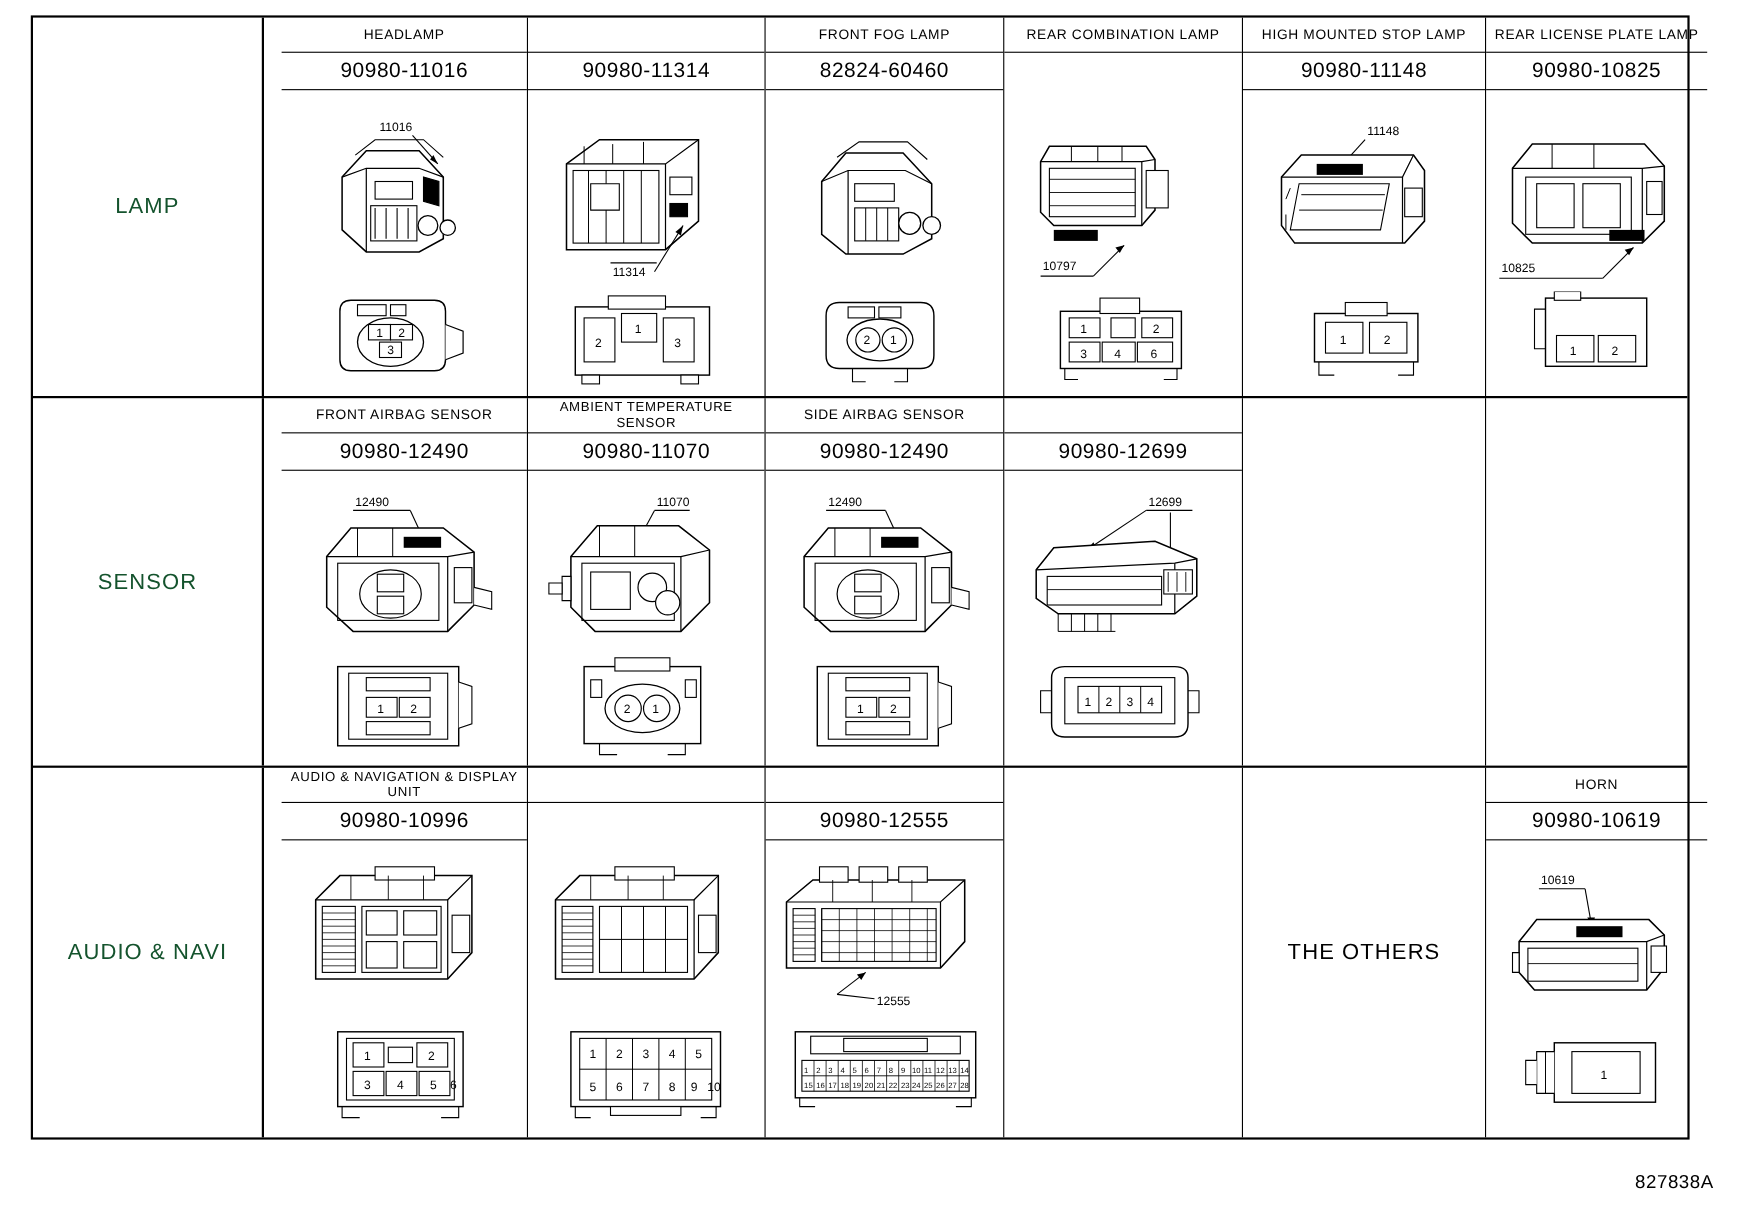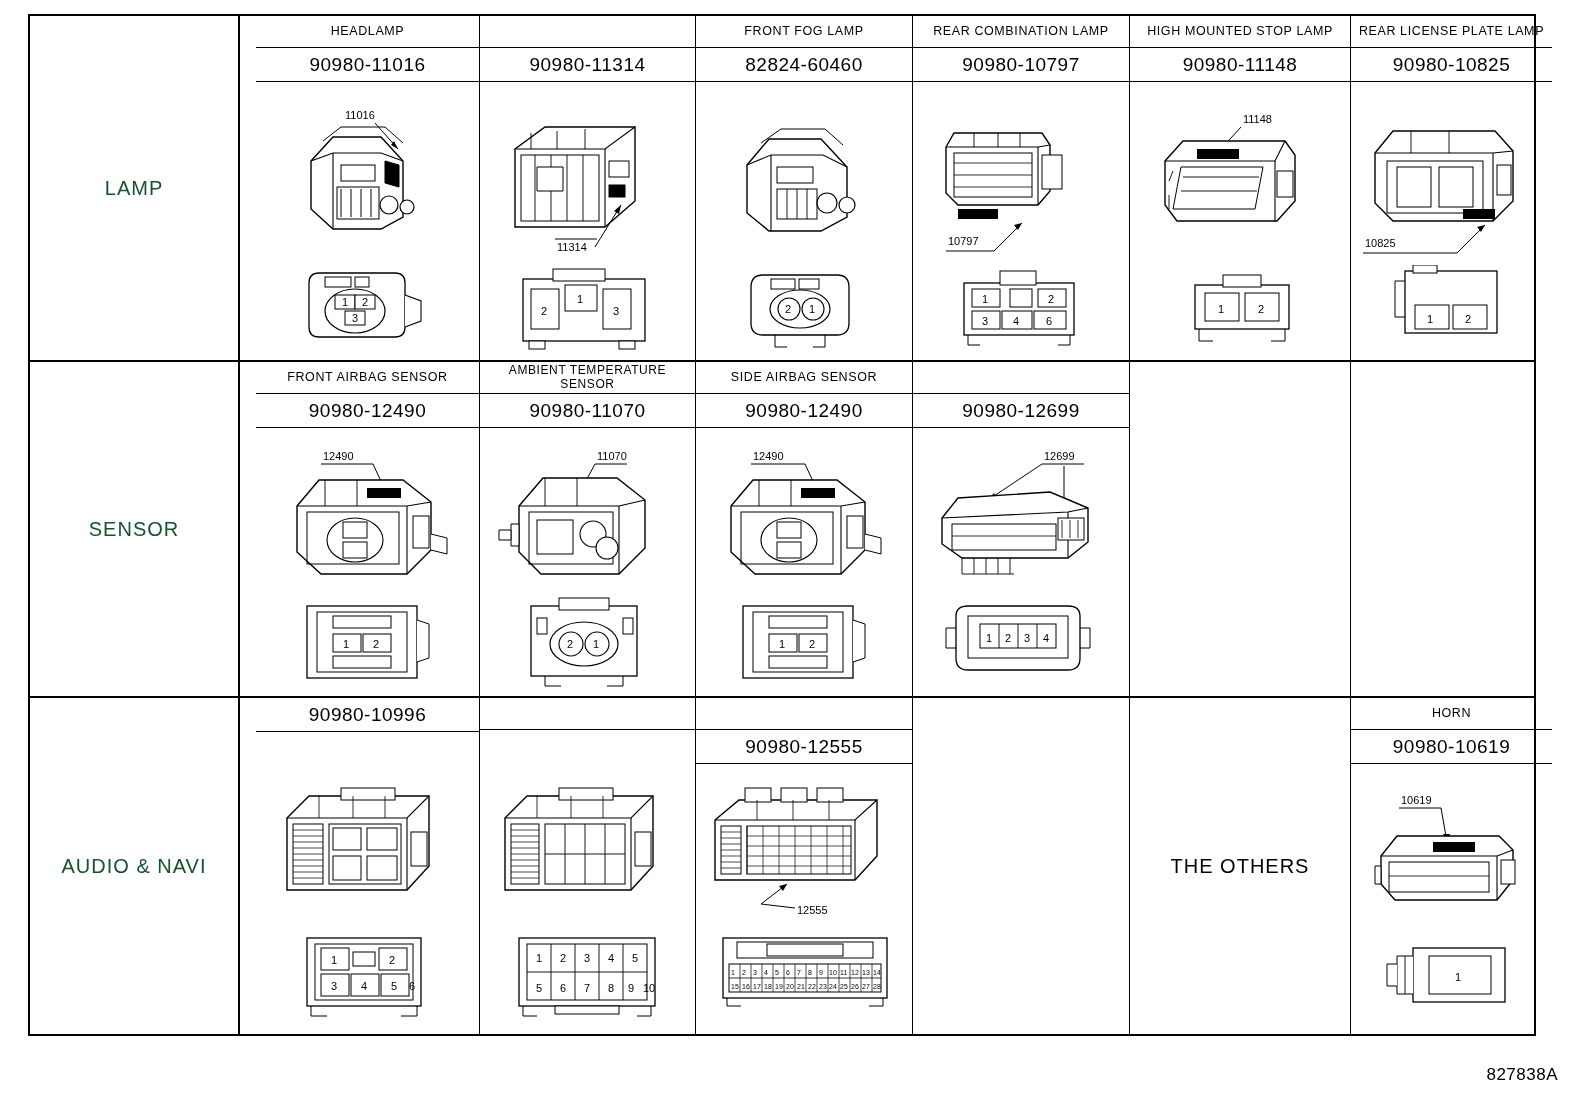--- a/index.html
+++ b/index.html
@@ -251,21 +251,20 @@
             <circle cx="112" cy="44" r="11" fill="#fff" stroke="#000" stroke-width="1.1"></circle>
             <text class="pin-text" x="84" y="48">2</text>
             <text class="pin-text" x="108" y="48">1</text>
             <path d="M74 70 L74 82 L86 82 M124 70 L124 82 L112 82" fill="none" stroke="#000" stroke-width="1"></path>
           </svg>
         </div>
       </div>
 
       <div class="col col-w4">
         <div class="hdr-title">REAR COMBINATION LAMP</div>
-        <div class="part-no">90980-10797</div>
         <div class="cell-body">
           <svg width="206" height="160" viewBox="0 0 206 160">
             <path d="M28 42 L36 28 L124 28 L132 40 L132 86 L120 100 L40 100 L28 88 Z" fill="#fff" stroke="#000" stroke-width="1.4"></path>
             <path d="M28 42 L120 42 L132 40" fill="none" stroke="#000" stroke-width="1.1"></path>
             <path d="M120 42 L120 100" fill="none" stroke="#000" stroke-width="1.1"></path>
             <rect x="36" y="48" width="78" height="44" fill="none" stroke="#000" stroke-width="1"></rect>
             <path d="M36 58 L114 58 M36 70 L114 70 M36 82 L114 82" stroke="#000" stroke-width="0.8"></path>
             <path d="M56 28 L56 42 M80 28 L80 42 M102 28 L102 42" stroke="#000" stroke-width="0.9"></path>
             <rect x="124" y="50" width="20" height="34" fill="#fff" stroke="#000" stroke-width="1"></rect>
             <rect x="40" y="104" width="40" height="10" fill="#000"></rect>
@@ -514,20 +513,21 @@
       </div>
 
     </div>
   </div>
 
   <div class="band band-audio">
     <div class="cat-cell">AUDIO &amp; NAVI</div>
     <div class="cols">
 
       <div class="col col-w1">
+        <div class="hdr-title two-line">AUDIO &amp; NAVIGATION &amp; DISPLAY UNIT</div>
         <div class="part-no">90980-10996</div>
         <div class="cell-body">
           <svg width="210" height="150" viewBox="0 0 210 150">
             <path d="M24 44 L46 22 L166 22 L166 92 L144 116 L24 116 Z" fill="#fff" stroke="#000" stroke-width="1.4"></path>
             <path d="M24 44 L144 44 L166 22" fill="none" stroke="#000" stroke-width="1.1"></path>
             <path d="M144 44 L144 116" fill="none" stroke="#000" stroke-width="1.1"></path>
             <rect x="30" y="50" width="30" height="60" fill="#fff" stroke="#000" stroke-width="1"></rect>
             <path d="M30 56 L60 56 M30 62 L60 62 M30 68 L60 68 M30 74 L60 74 M30 80 L60 80 M30 86 L60 86 M30 92 L60 92 M30 98 L60 98 M30 104 L60 104" stroke="#000" stroke-width="0.7"></path>
             <rect x="66" y="50" width="72" height="60" fill="none" stroke="#000" stroke-width="1"></rect>
             <rect x="70" y="54" width="28" height="22" fill="#fff" stroke="#000" stroke-width="1"></rect>

